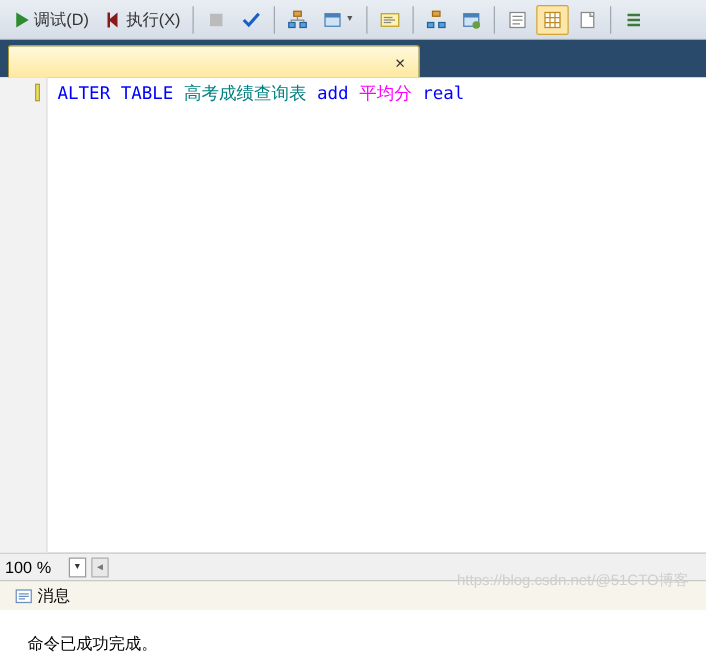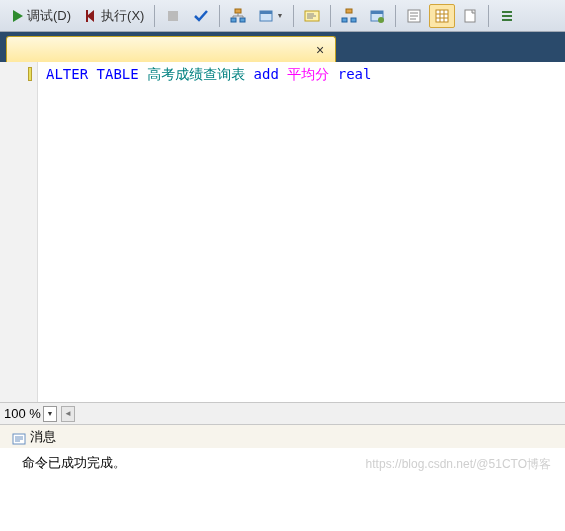--- a/index.html
+++ b/index.html
@@ -12,39 +12,39 @@
 .lbl { margin-left:2px; color:#333; }
 .tri { font-size:7px; color:#555; margin-left:2px; }
 .ico { width:16px; height:16px; display:inline-block; }
 
 
 .tabbar { height:30px; background:#2a4a6b; display:flex; align-items:flex-end; padding-left:6px; }
 .tab { height:26px; background:linear-gradient(#fff8dc,#ffe9a0); border:1px solid #c0a020; border-bottom:none; border-radius:3px 3px 0 0; display:flex; align-items:center; padding:0 8px 0 12px; min-width:330px; position:relative; }
 .tab-close { width:14px; height:14px; margin-left:auto; display:flex; align-items:center; justify-content:center; cursor:pointer; font-family:Arial; color:#333; font-size:14px; }
 
 
-.editor-wrap { display:flex; height:340px; background:#fff; }
+.editor-wrap { display:flex; height:380px; background:#fff; }
 .gutter { width:38px; background:#f2f2f2; border-right:1px solid #ddd; }
 .gutter .mark { width:4px; height:14px; background:#e8e060; border:1px solid #b8a030; margin:5px 0 0 28px; }
 .code { padding:4px 8px; font-family:Consolas,Monaco,monospace; font-size:14px; white-space:pre; }
 .kw { color:#0000ff; }
 .nm { color:#008080; }
 .nm2 { color:#ff00ff; }
 
 
 .zoom-row { height:22px; display:flex; align-items:center; background:#f0f0f0; border-top:1px solid #c8c8c8; padding:0 4px; }
-.zoom-val { margin-right:2px; }
+.zoom-val { margin-right:14px; }
 .zoom-dd { width:14px; height:16px; border:1px solid #999; background:#fff; display:flex; align-items:center; justify-content:center; font-size:7px; color:#333; cursor:pointer; }
 .hscroll-l { width:14px; height:16px; border:1px solid #b0b0b0; background:#e8e8e8; margin-left:4px; display:flex; align-items:center; justify-content:center; font-size:8px; color:#777; }
 
 
 .msg-tab-row { height:24px; display:flex; align-items:center; background:#f7f4ec; border-top:1px solid #c8c8c8; padding:0 4px; }
-.msg-tab { display:flex; align-items:flex-end; gap:4px; padding:2px 8px; }
+.msg-tab { display:flex; align-items:center; gap:4px; padding:2px 8px; }
 .msg-ico { width:14px; height:14px; }
-.msg-body { padding:6px 22px; background:#fff; font-family:"SimSun","Microsoft YaHei"; font-size:13px; }
+.msg-body { padding:6px 22px; background:#fff; font-family:"SimSun","Microsoft YaHei"; font-size:13px;margin-top:12px; }
 
 
 .wm { position:absolute; right:14px; bottom:58px; color:#cfcfcf; font-size:12px; pointer-events:none; }
 </style>
 </head>
 <body>
 
 <div class="toolbar">
   <div class="btn">
     <span class="ico">

